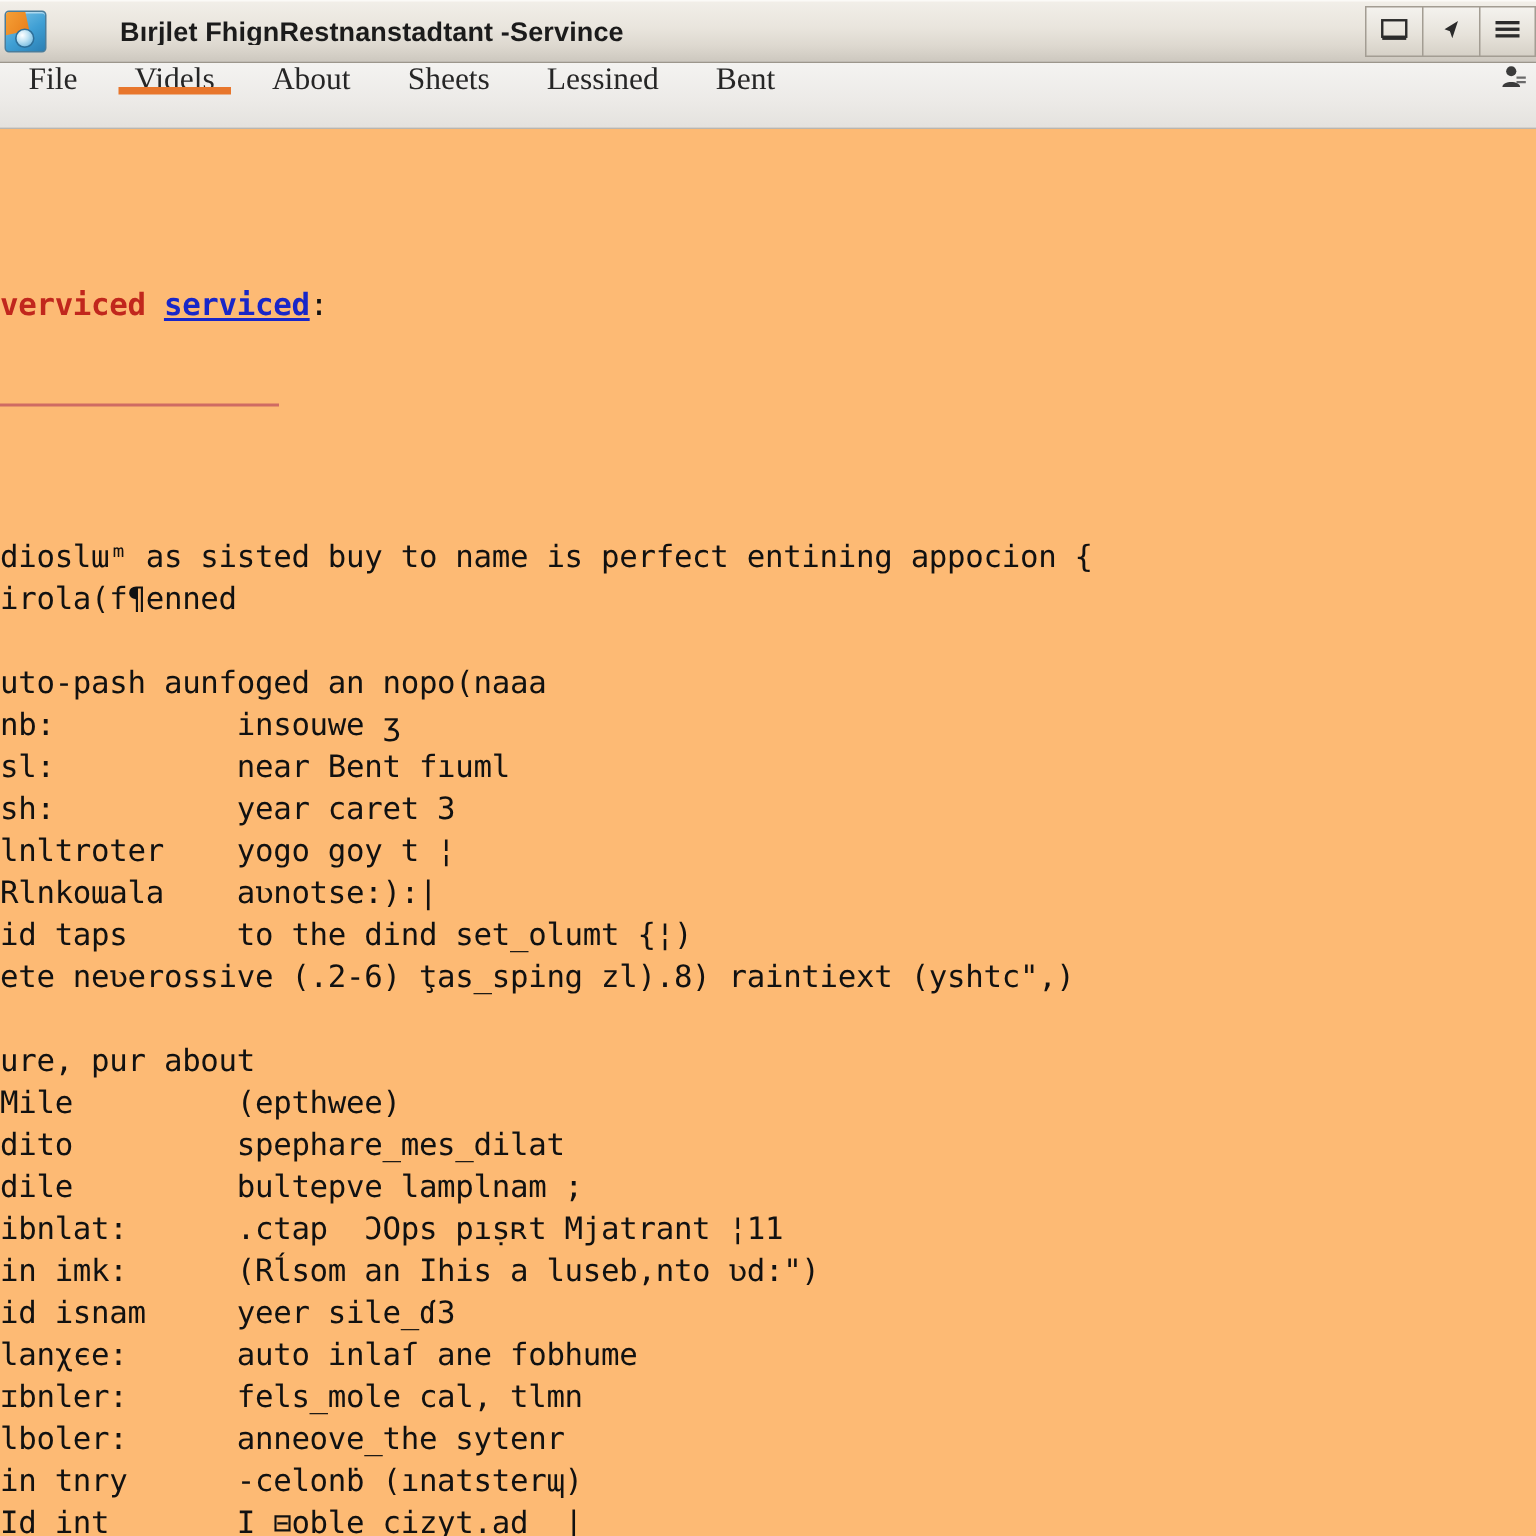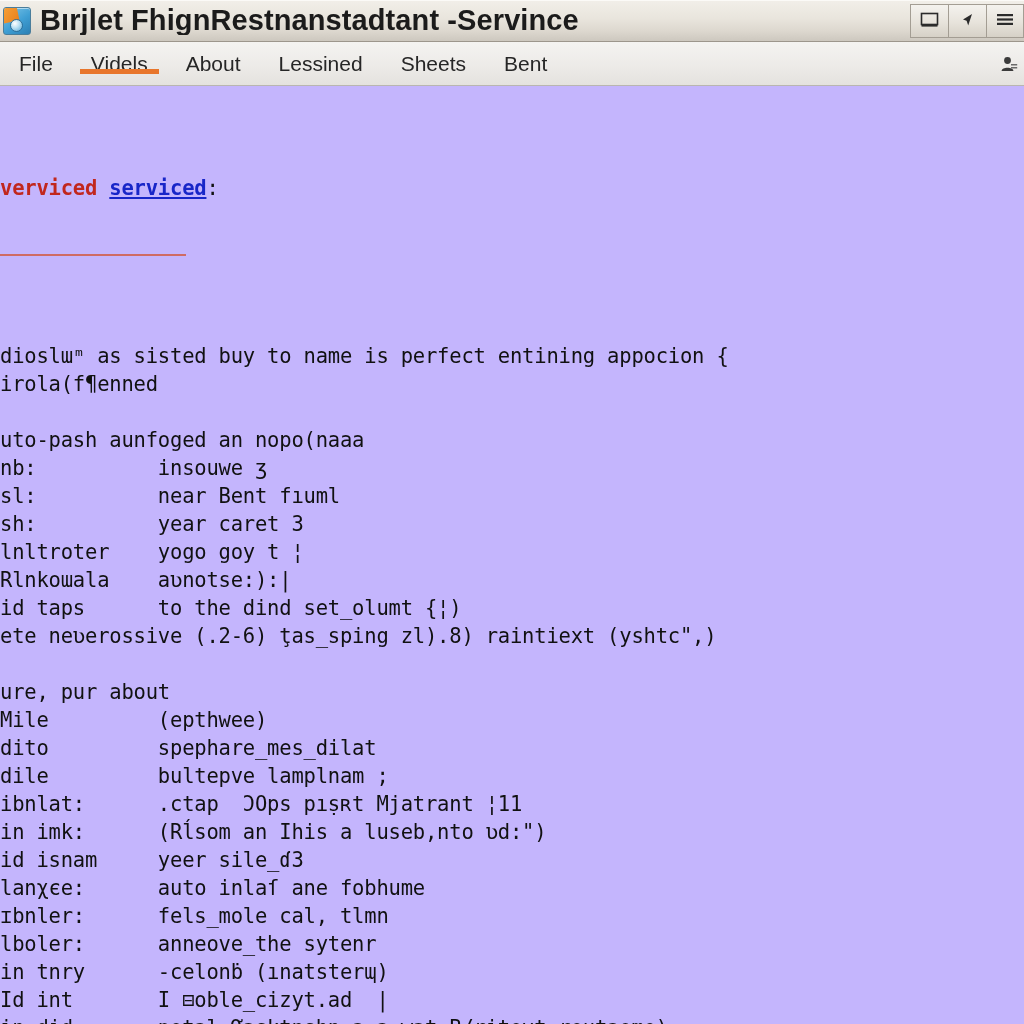--- a/index.html
+++ b/index.html
@@ -66,28 +66,29 @@
     content: "";
     position: absolute;
     left: 6px; bottom: 2px;
     width: 11px; height: 11px;
     border-radius: 50%;
     background: radial-gradient(circle at 35% 32%, #ffffff 0%, #bfe3f4 40%, #55a8d6 100%);
     border: 1px solid #2e6f99;
   }
 
   .window-title {
-    font-size: 29px;
+    font-size: 18px;
     font-weight: 700;
     color: #1b1b1b;
     letter-spacing: .1px;
     white-space: nowrap;
     overflow: hidden;
     flex: 1 1 auto;
     line-height: 1;
+    margin-left: 40px;
   }
 
   .win-controls {
     display: flex;
     align-items: stretch;
     height: 34px;
     margin-right: 0px;
     flex: 0 0 auto;
   }
   .win-btn {
@@ -104,22 +105,23 @@
   .win-btn svg { display: block; }
 
   
   .menubar {
     position: relative;
     height: 44px;
     flex: 0 0 44px;
     background: linear-gradient(to bottom, #f4f3f1 0%, #eceae7 60%, #e4e2de 100%);
     border-bottom: 1px solid #b9b6b0;
     display: flex;
-    align-items: center;
-    box-sizing: border-box;
+    align-items: flex-start;
+    box-sizing: border-box;
+    font-family: Liberation Serif, serif;
   }
   .menu-item {
     position: relative;
     display: flex;
     align-items: center;
     padding: 0 19px;
     font-size: 21px;
     color: #262626;
     white-space: nowrap;
     line-height: 1;
@@ -142,24 +144,24 @@
     display: flex;
     align-items: center;
     justify-content: center;
     width: 30px;
     flex: 0 0 30px;
   }
 
   
   .content {
     flex: 1 1 auto;
-    background: #c4b5fd;
-    overflow: hidden;
-    position: relative;
-    padding-top: 4px;
+    background: #fdba74;
+    overflow: hidden;
+    position: relative;
+    padding-top: 19px;
     box-sizing: border-box;
   }
 
   .doc {
     font-family: "DejaVu Sans Mono", "Liberation Mono", monospace;
     font-size: 20.5px;
     line-height: 28px;
     color: #111111;
     white-space: pre;
     letter-spacing: -0.2px;
@@ -227,24 +229,24 @@
       <span>File</span>
     </div>
     <div class="menu-item active">
       <span>Videls</span>
       <span class="menu-underline"></span>
     </div>
     <div class="menu-item">
       <span>About</span>
     </div>
     <div class="menu-item">
+      <span>Sheets</span>
+    </div>
+    <div class="menu-item">
       <span>Lessined</span>
-    </div>
-    <div class="menu-item">
-      <span>Sheets</span>
     </div>
     <div class="menu-item">
       <span>Bent</span>
     </div>
 
     <div class="menu-spacer"></div>
     <div class="menu-sep"></div>
     <div class="menu-right-icon">
       <svg width="18" height="18" viewBox="0 0 18 18">
         <circle cx="7.5" cy="5.5" r="3.4" fill="#3b3b3b"></circle>

